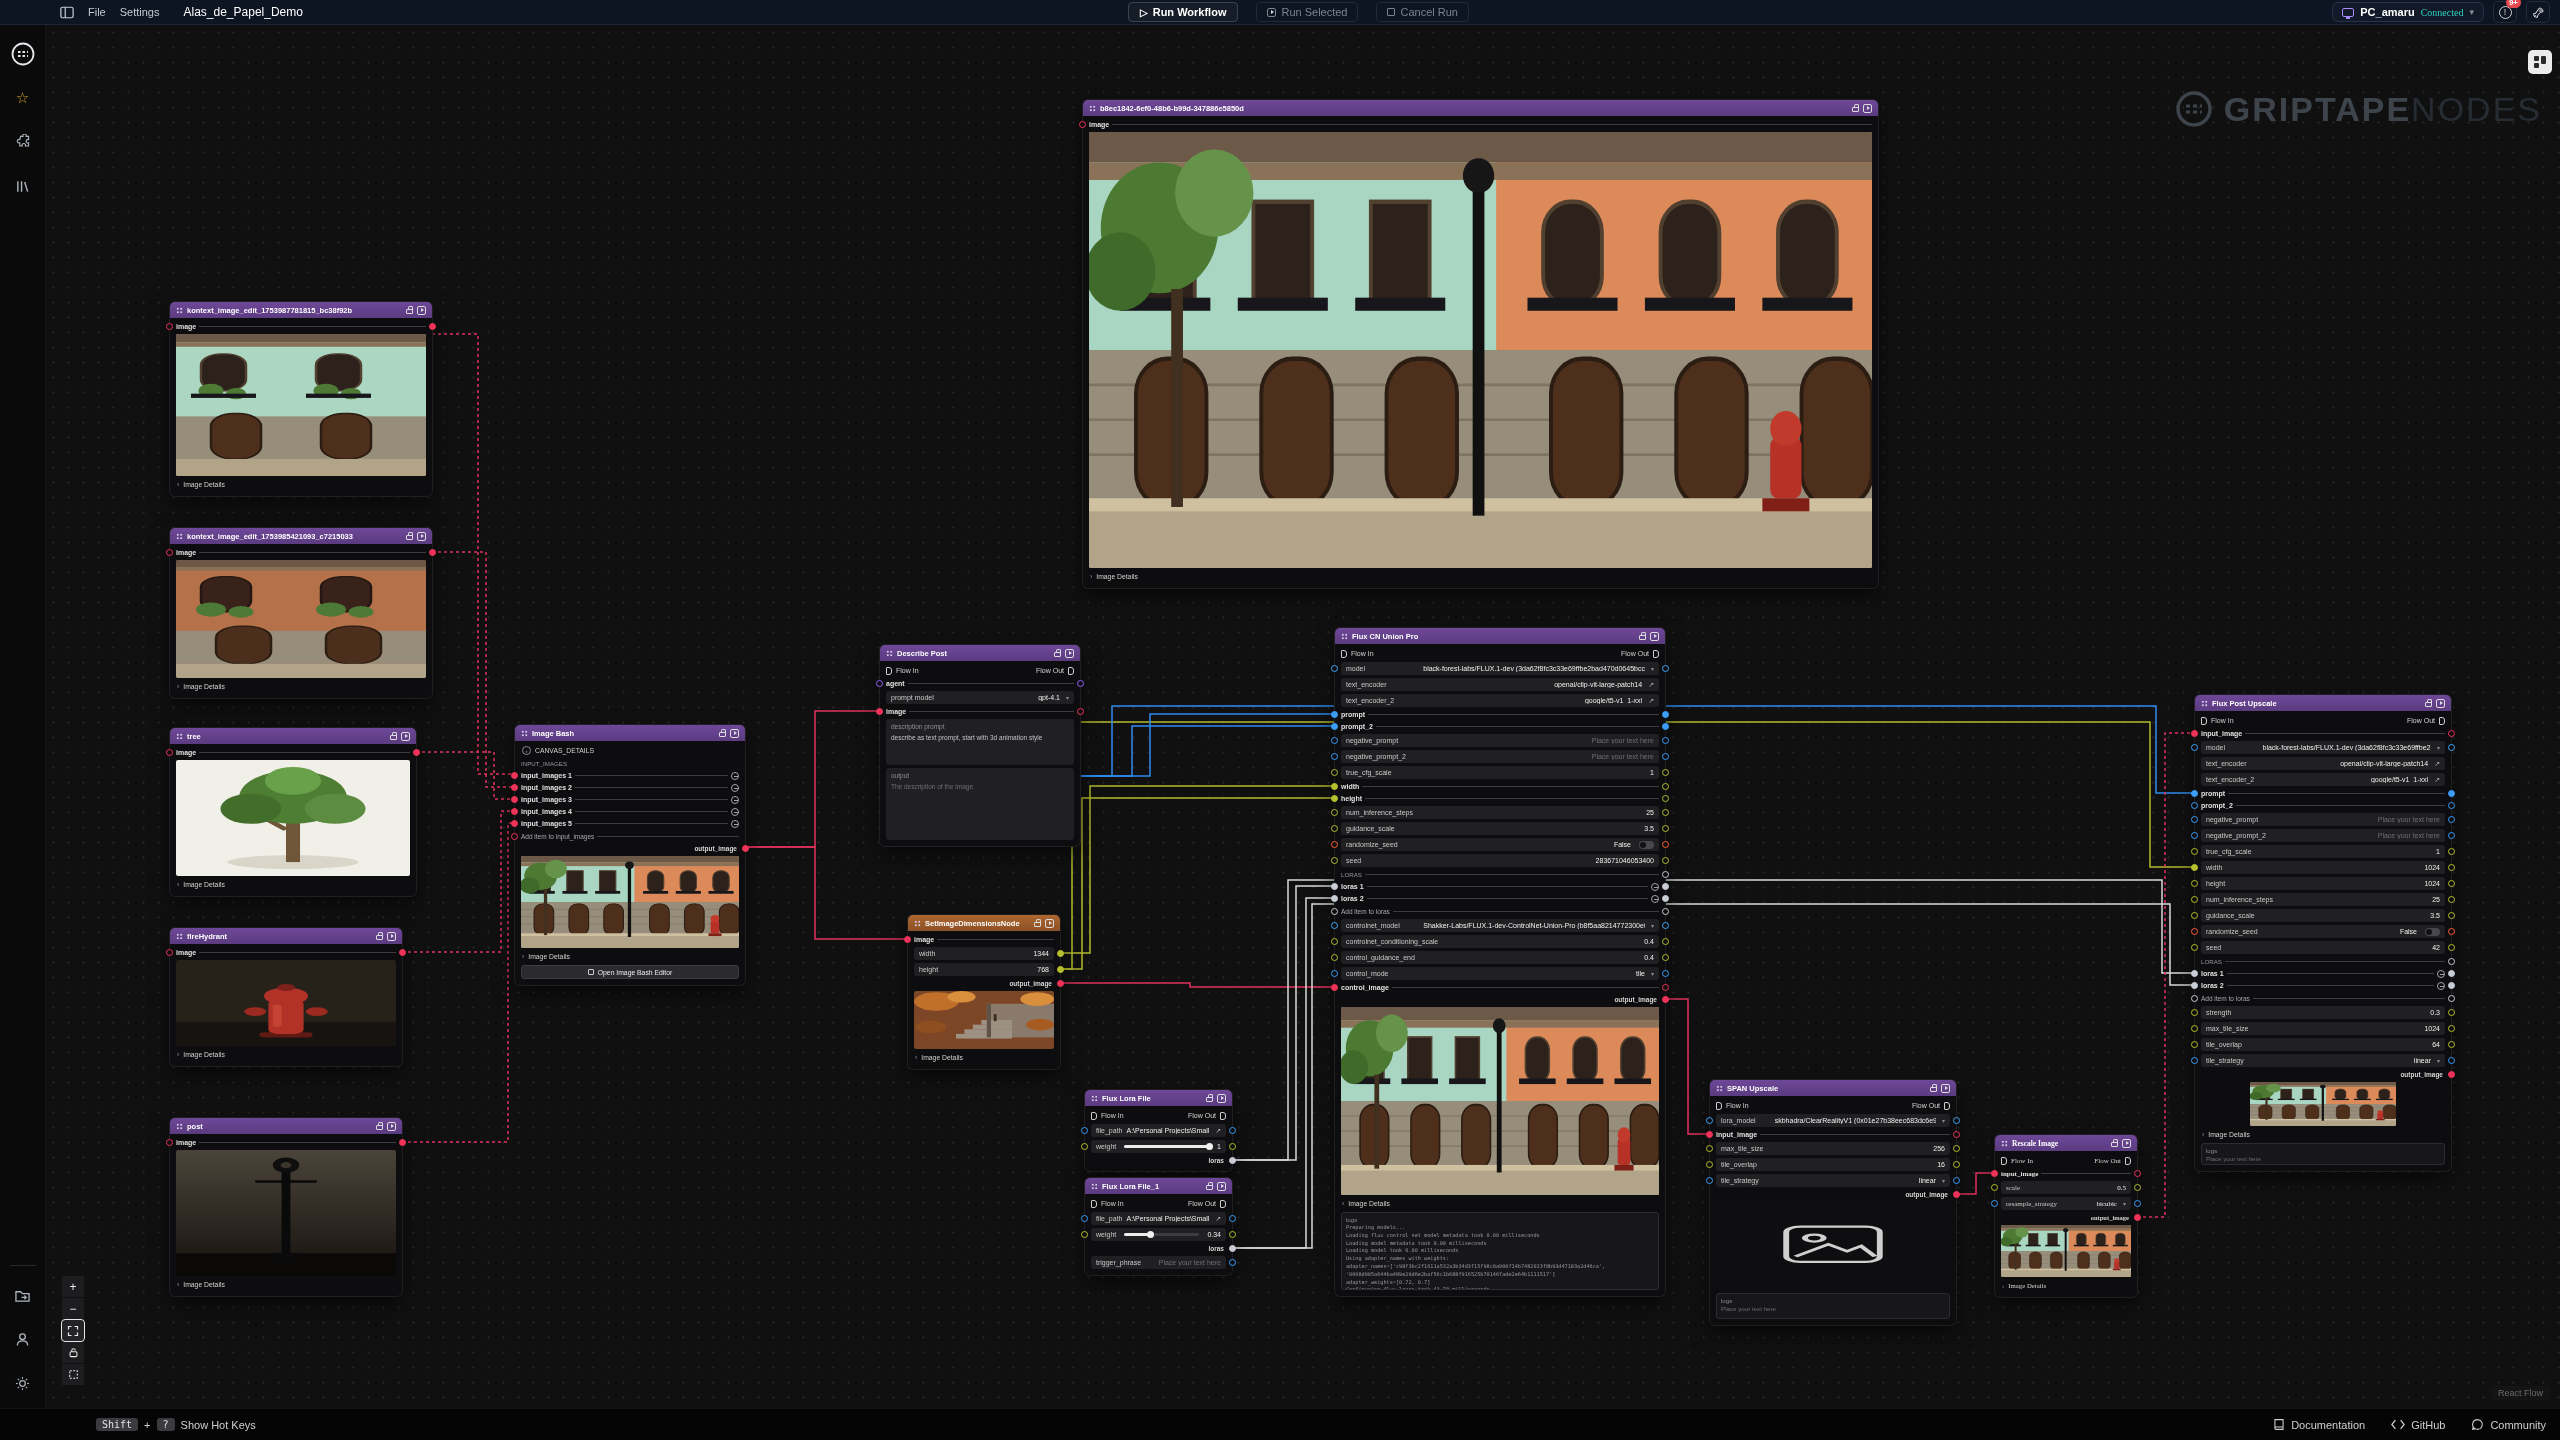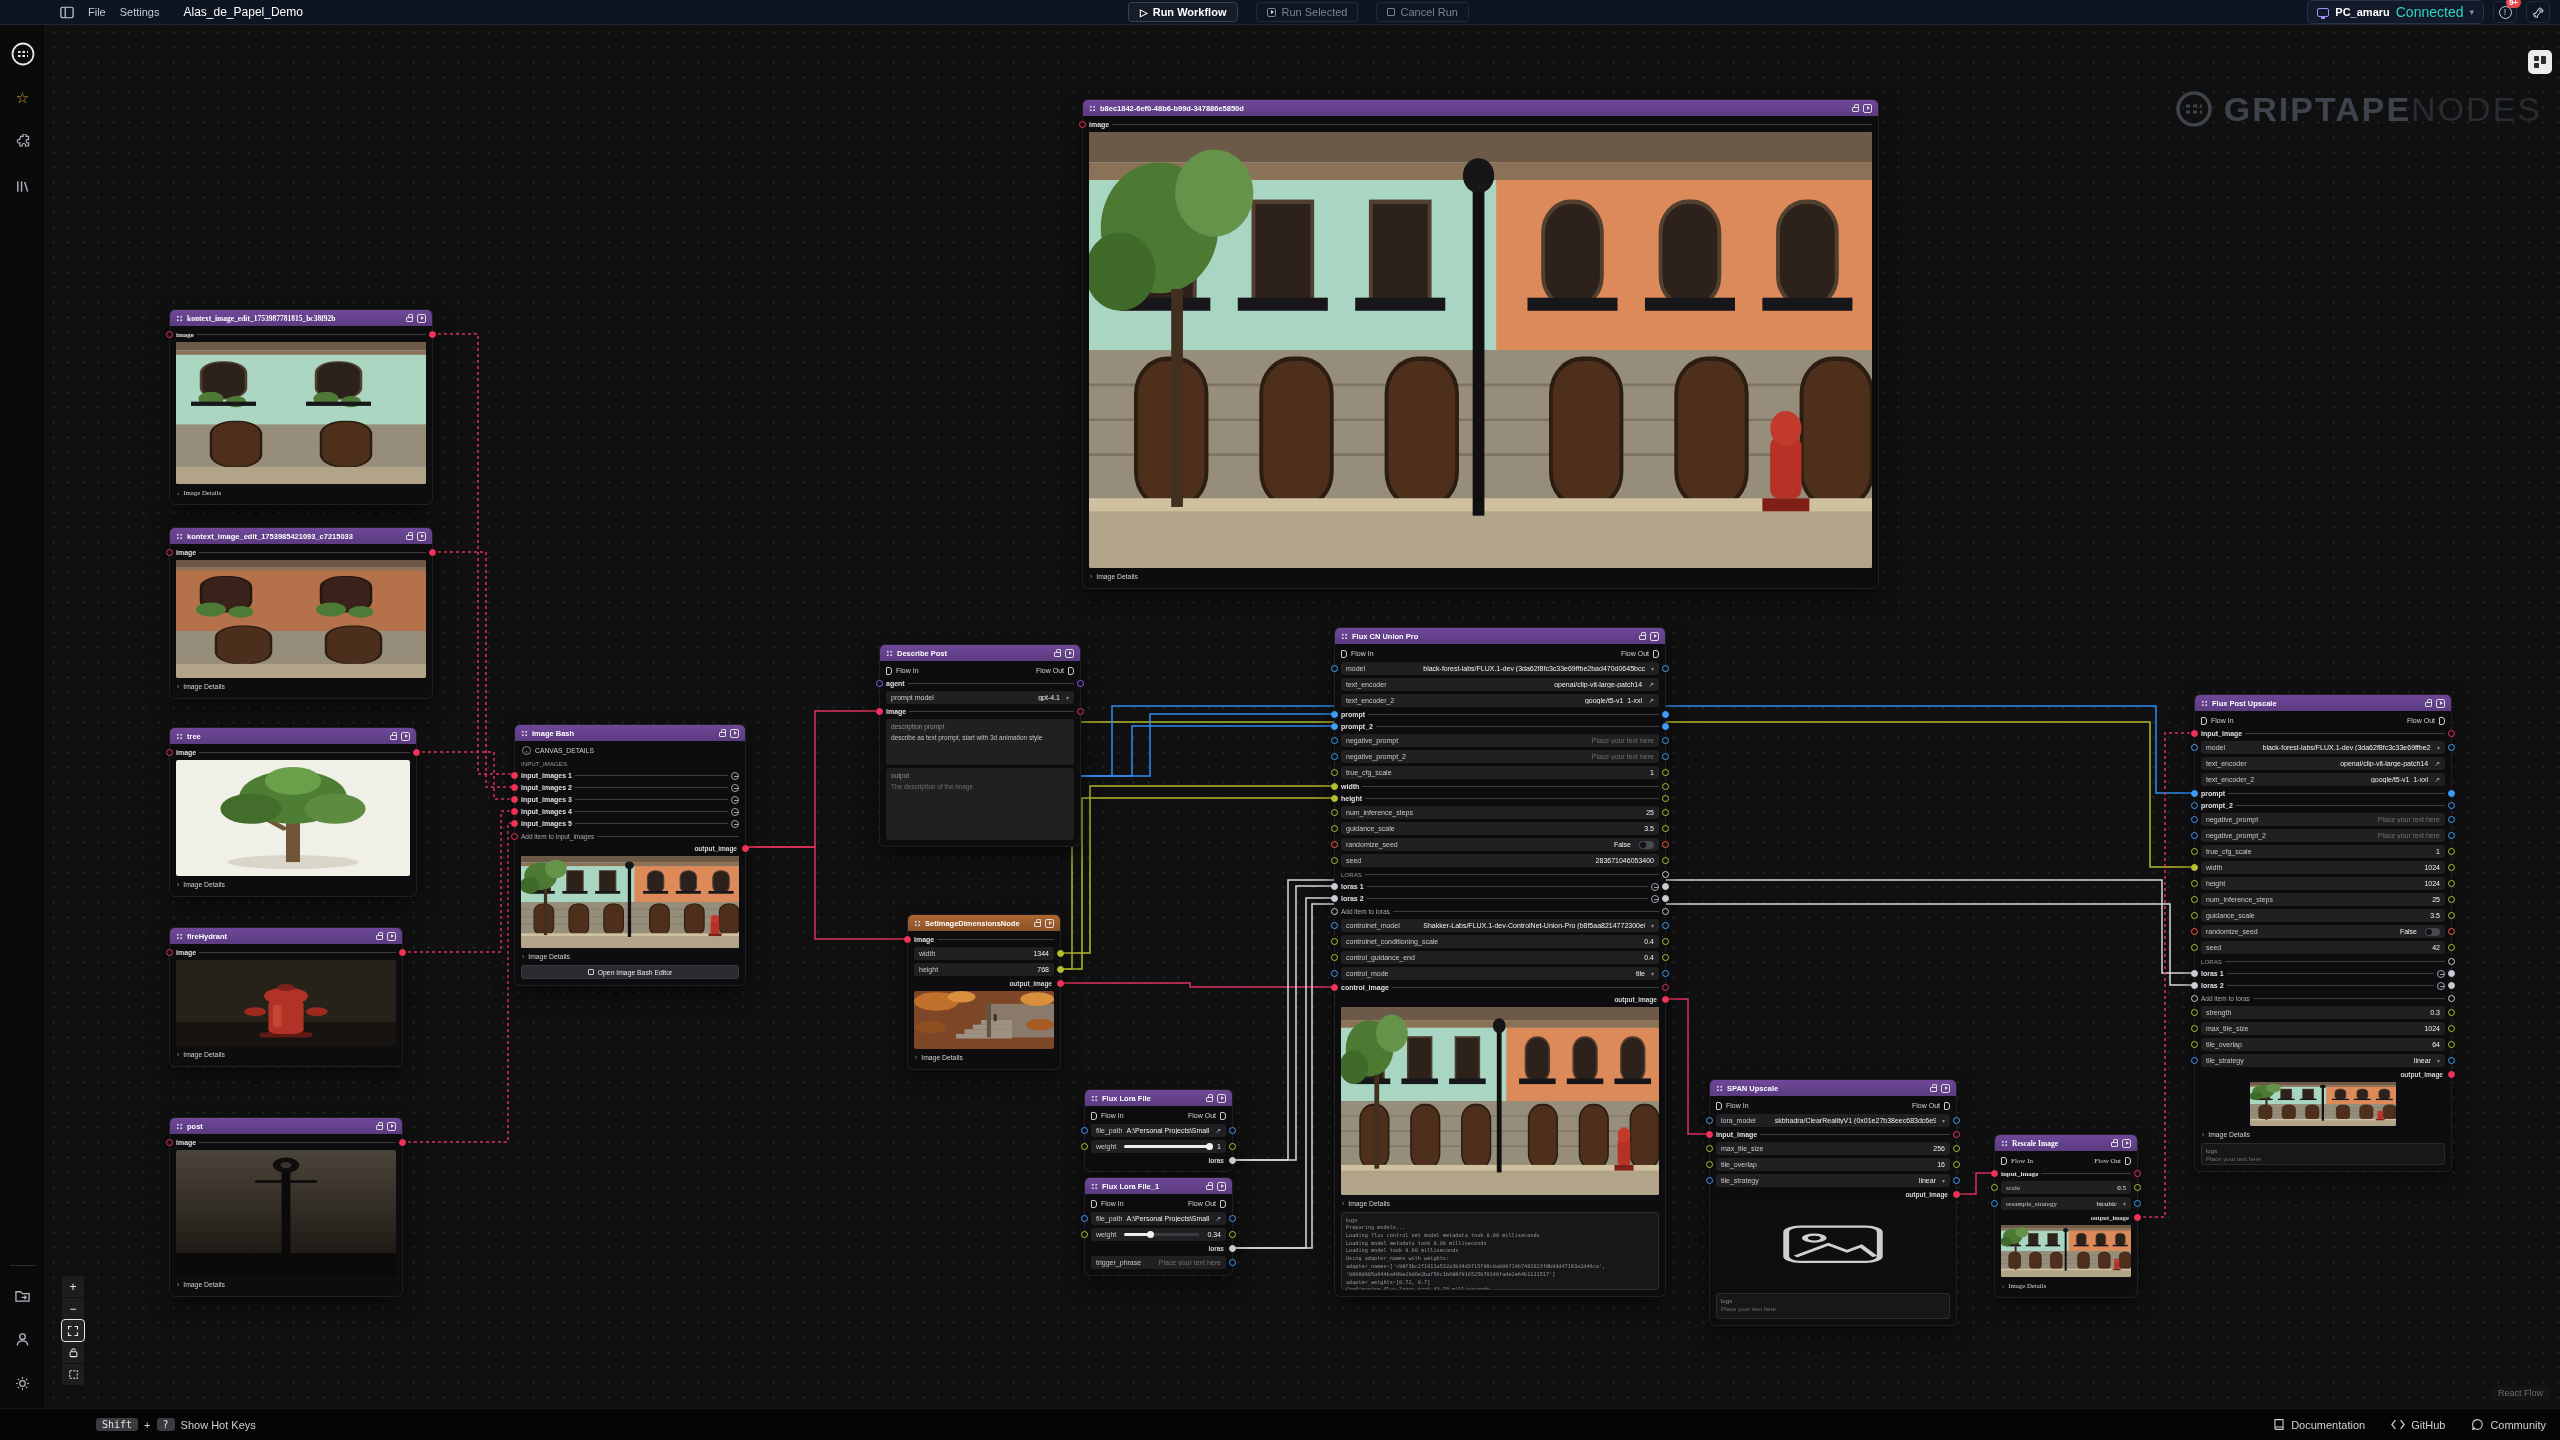--- a/index.html
+++ b/index.html
@@ -17,21 +17,21 @@
   .runbtn { display:flex; align-items:center; gap:5px; border:1px solid #3a4150; background:#161d29;
     border-radius:4px; padding:3px 11px; color:#fff; font-weight:bold; }
   .ghostbtn { display:flex; align-items:center; gap:5px; border:1px solid #232a36; border-radius:4px;
     padding:3px 10px; color:#7d838d; }
   .tb-right { position:absolute; right:10px; display:flex; align-items:center; gap:9px; }
   .machine { display:flex; align-items:center; gap:6px; border:1px solid #27314a; background:#121a2a;
     border-radius:6px; padding:3px 9px; }
   .monitor { width:12px; height:9px; border:1.5px solid #a78bfa; border-radius:2px; position:relative; }
   .monitor::after { content:""; position:absolute; left:3px; bottom:-3px; width:4px; height:2px; background:#a78bfa; }
   .mname { color:#fff; font-weight:bold; }
-  .mstatus { color:#2dd4bf; font-size:14px; }
+  .mstatus { color:#2dd4bf; font-size:10px;font-family:Liberation Serif, serif; }
   .chev { color:#8a909a; font-size:9px; }
   .alertbtn { position:relative; width:24px; height:22px; border:1px solid #242b38; border-radius:5px;
     display:flex; align-items:center; justify-content:center; }
   .alertcirc { width:13px; height:13px; border:1.5px solid #cfcfcf; border-radius:50%; color:#cfcfcf;
     font-size:9px; display:flex; align-items:center; justify-content:center; }
   .badge { position:absolute; top:-5px; right:-5px; background:#e5484d; color:#fff; font-size:8px;
     font-weight:bold; border-radius:8px; padding:1px 3px; }
   .iconbtn { width:24px; height:22px; border:1px solid #242b38; border-radius:5px;
     display:flex; align-items:center; justify-content:center; }
 
@@ -232,21 +232,21 @@
             <circle cx="178" cy="68" r="4" fill="#c23a2c"></circle>
             <rect x="172" y="84" width="12" height="3" fill="#801f16"></rect>
           </svg>
         </div>
         <div class="details">
           <span class="car">›</span>
           <span>Image Details</span>
         </div>
       </div>
     </div>
-    <div class="node" style="left: 170px; top: 310px; width: 262px; font-family: Liberation Serif, serif;">
+    <div class="node" style="left: 170px; top: 302px; width: 262px;">
       <div class="ntitle">
         <span class="gr"></span>
         <span class="ntxt">kontext_image_edit_1753987781815_bc38f92b</span>
         <span class="lk"></span>
         <span class="rb"></span>
       </div>
       <div class="nbody">
         <div class="rowport">
           <span class="lbl">image</span>
           <span class="rline"></span>

